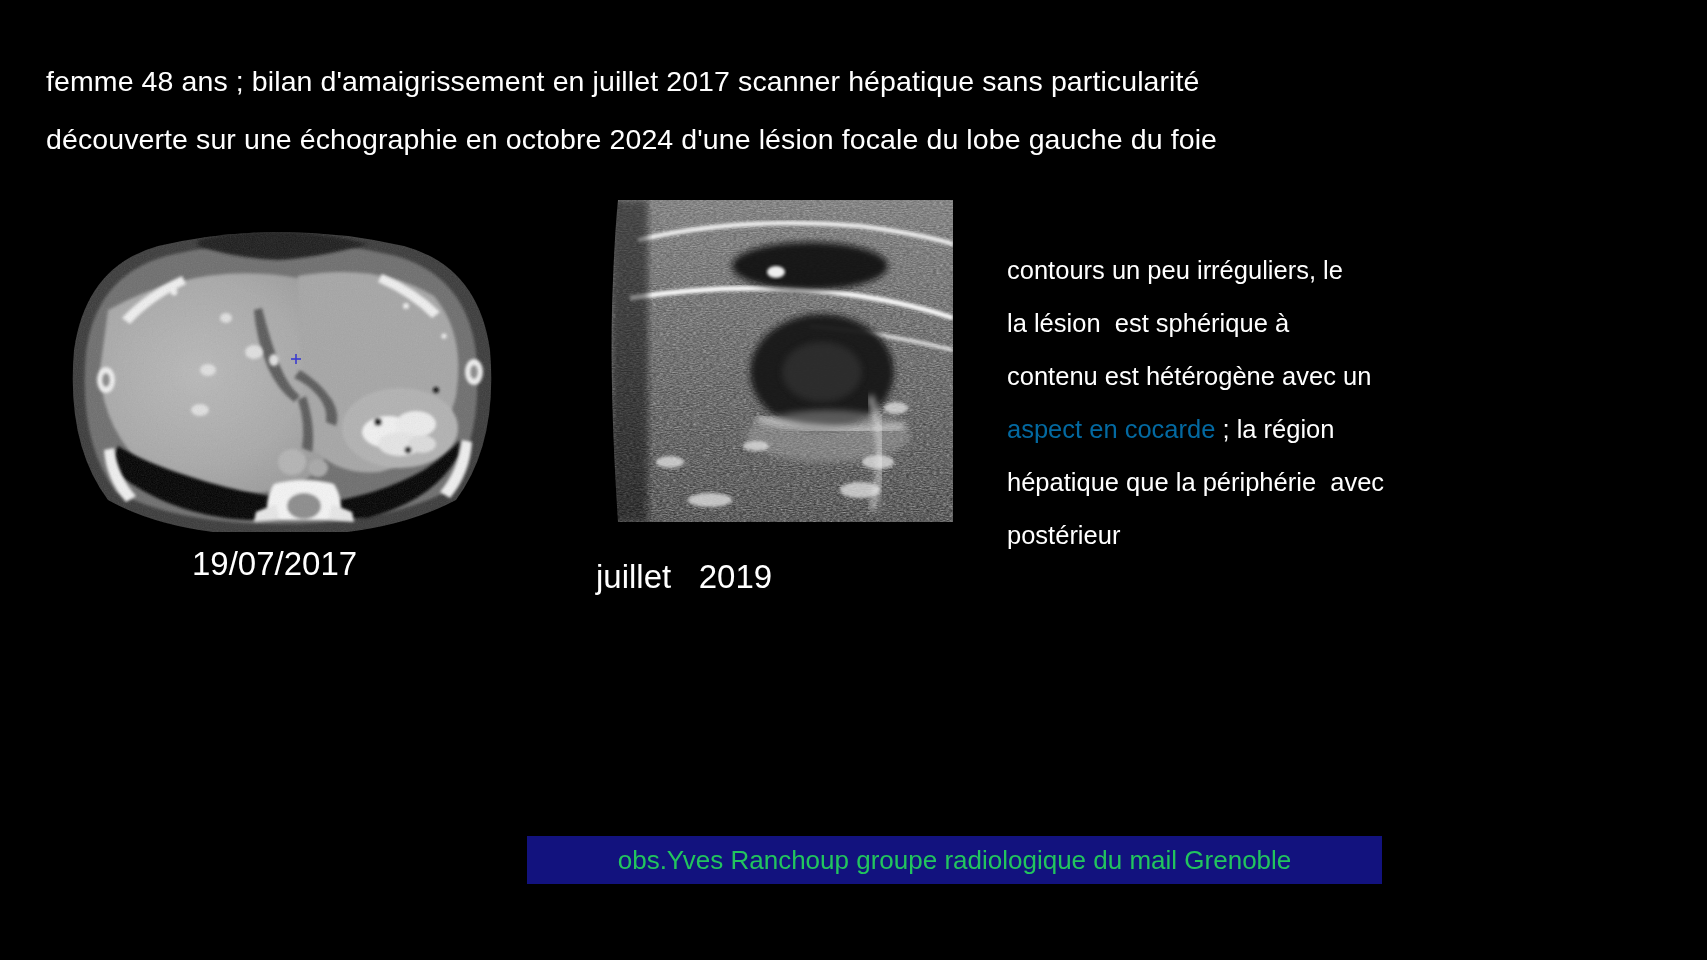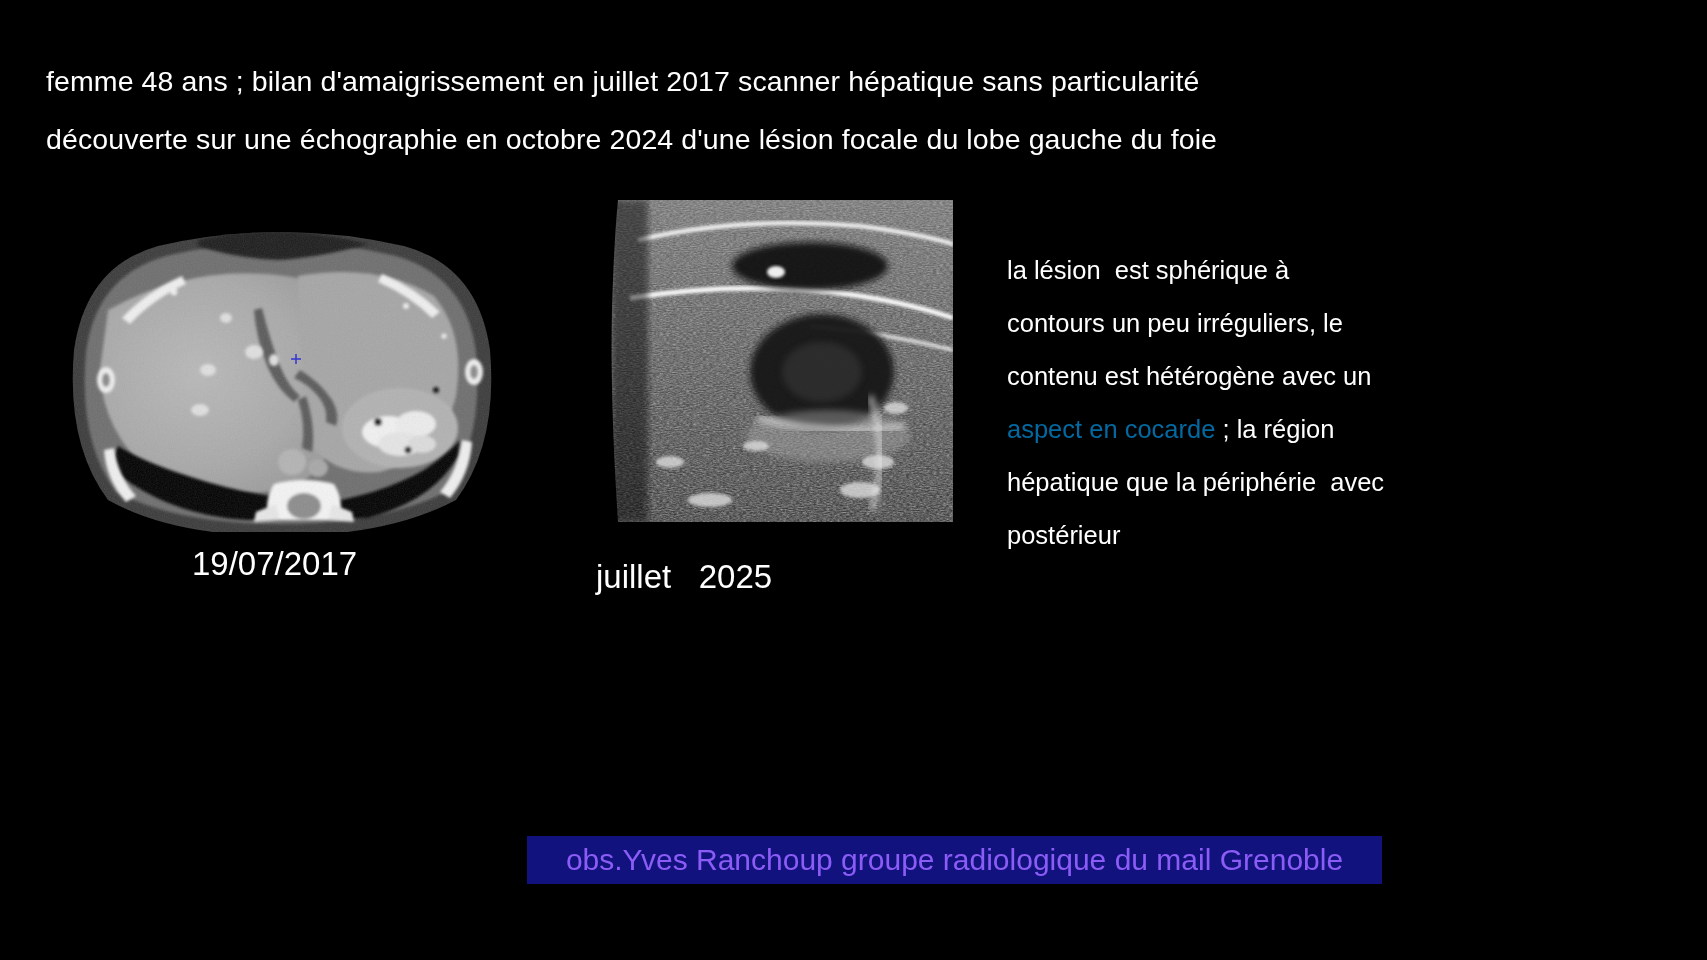--- a/index.html
+++ b/index.html
@@ -90,22 +90,22 @@
     left: 527px;
     top: 836px;
     width: 855px;
     height: 48px;
     background: #12127e;
     display: flex;
     align-items: center;
     justify-content: center;
   }
   .credit-text {
-    font-size: 30px;
-    color: #8b5cf6;
+    font-size: 26px;
+    color: #22c55e;
     white-space: pre;
     line-height: 30px;
   }
 </style>
 </head>
 <body>
 
 <div class="slide">
 
   <div class="header">
@@ -272,25 +272,25 @@
           <ellipse cx="196" cy="246" rx="13" ry="5"></ellipse>
         </g>
         <path d="M 310 196 Q 330 250 312 310" stroke="#f0f0f0" stroke-width="7" fill="none" filter="url(#usBlur)" opacity="0.55"></path>
 
         <rect x="52" y="0" width="36" height="322" fill="#000" opacity="0.45" filter="url(#usBlur)"></rect>
       </g>
     </svg>
   </div>
 
   <div class="caption caption-ct">19/07/2017</div>
-  <div class="caption caption-us">juillet   2025</div>
+  <div class="caption caption-us">juillet   2019</div>
 
   <div class="description">
+    <div class="desc-line">contours un peu irréguliers, le</div>
     <div class="desc-line">la lésion  est sphérique à</div>
-    <div class="desc-line">contours un peu irréguliers, le</div>
     <div class="desc-line">contenu est hétérogène avec un</div>
     <div class="desc-line"><span class="amber">aspect en cocarde</span><span> ; la région</span></div>
     <div class="desc-line">hépatique que la périphérie  avec</div>
     <div class="desc-line">postérieur</div>
   </div>
 
   <div class="credit-banner">
     <span class="credit-text">obs.Yves Ranchoup groupe radiologique du mail Grenoble</span>
   </div>
 

